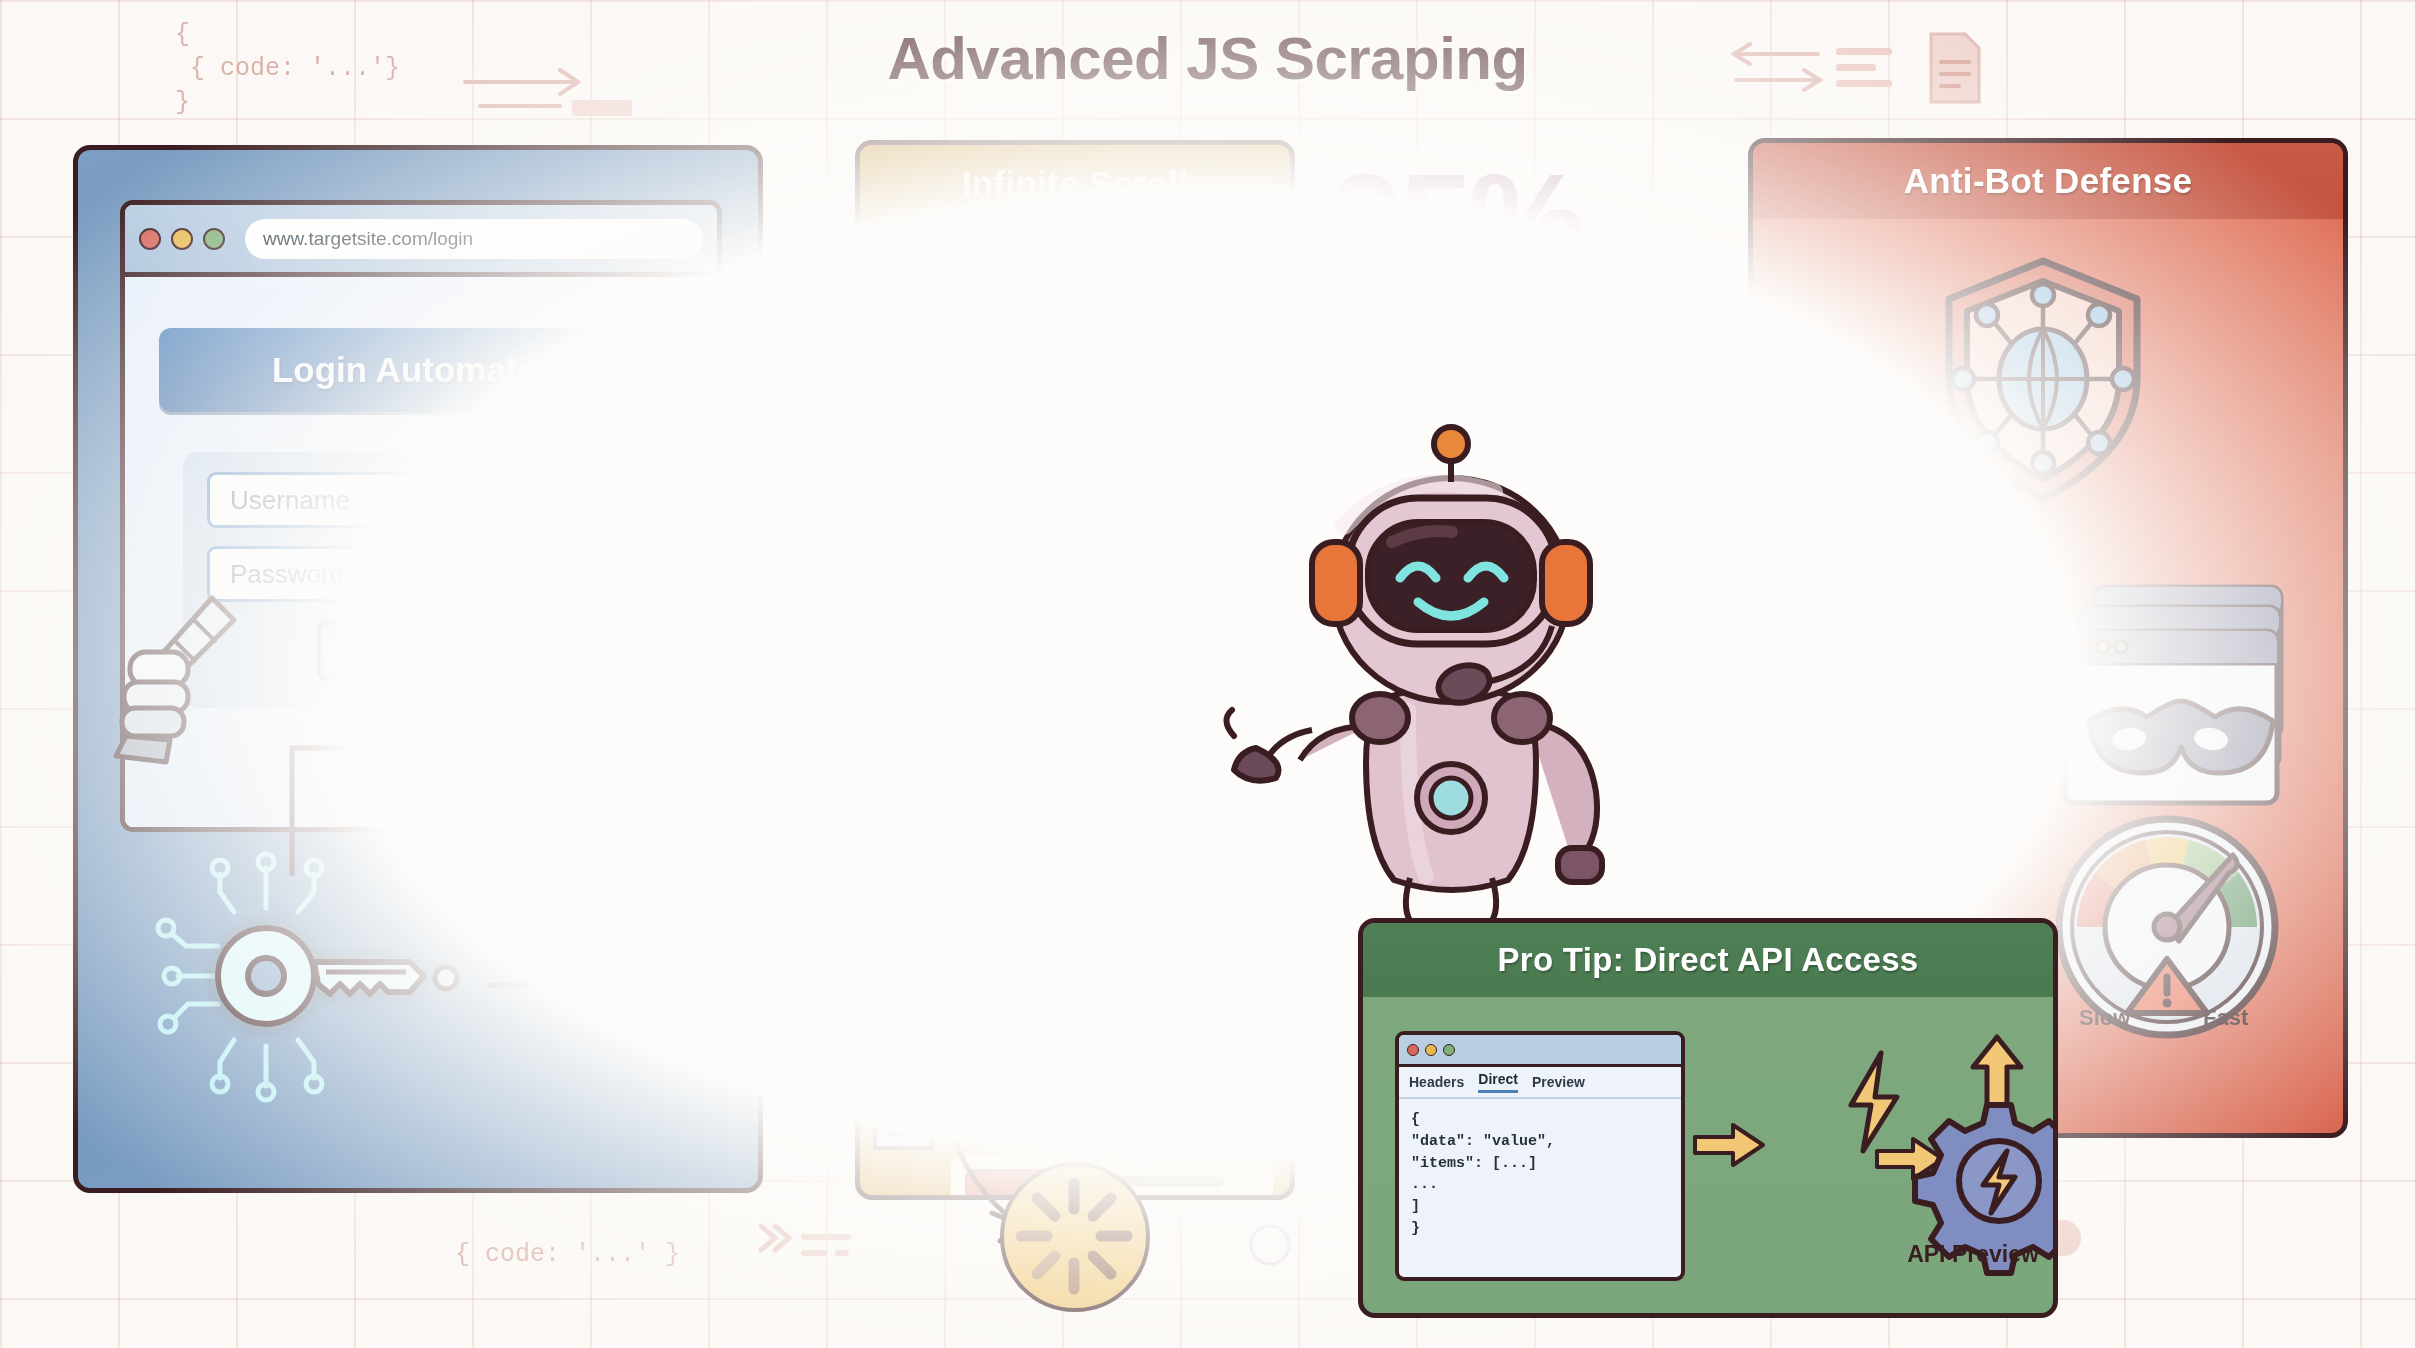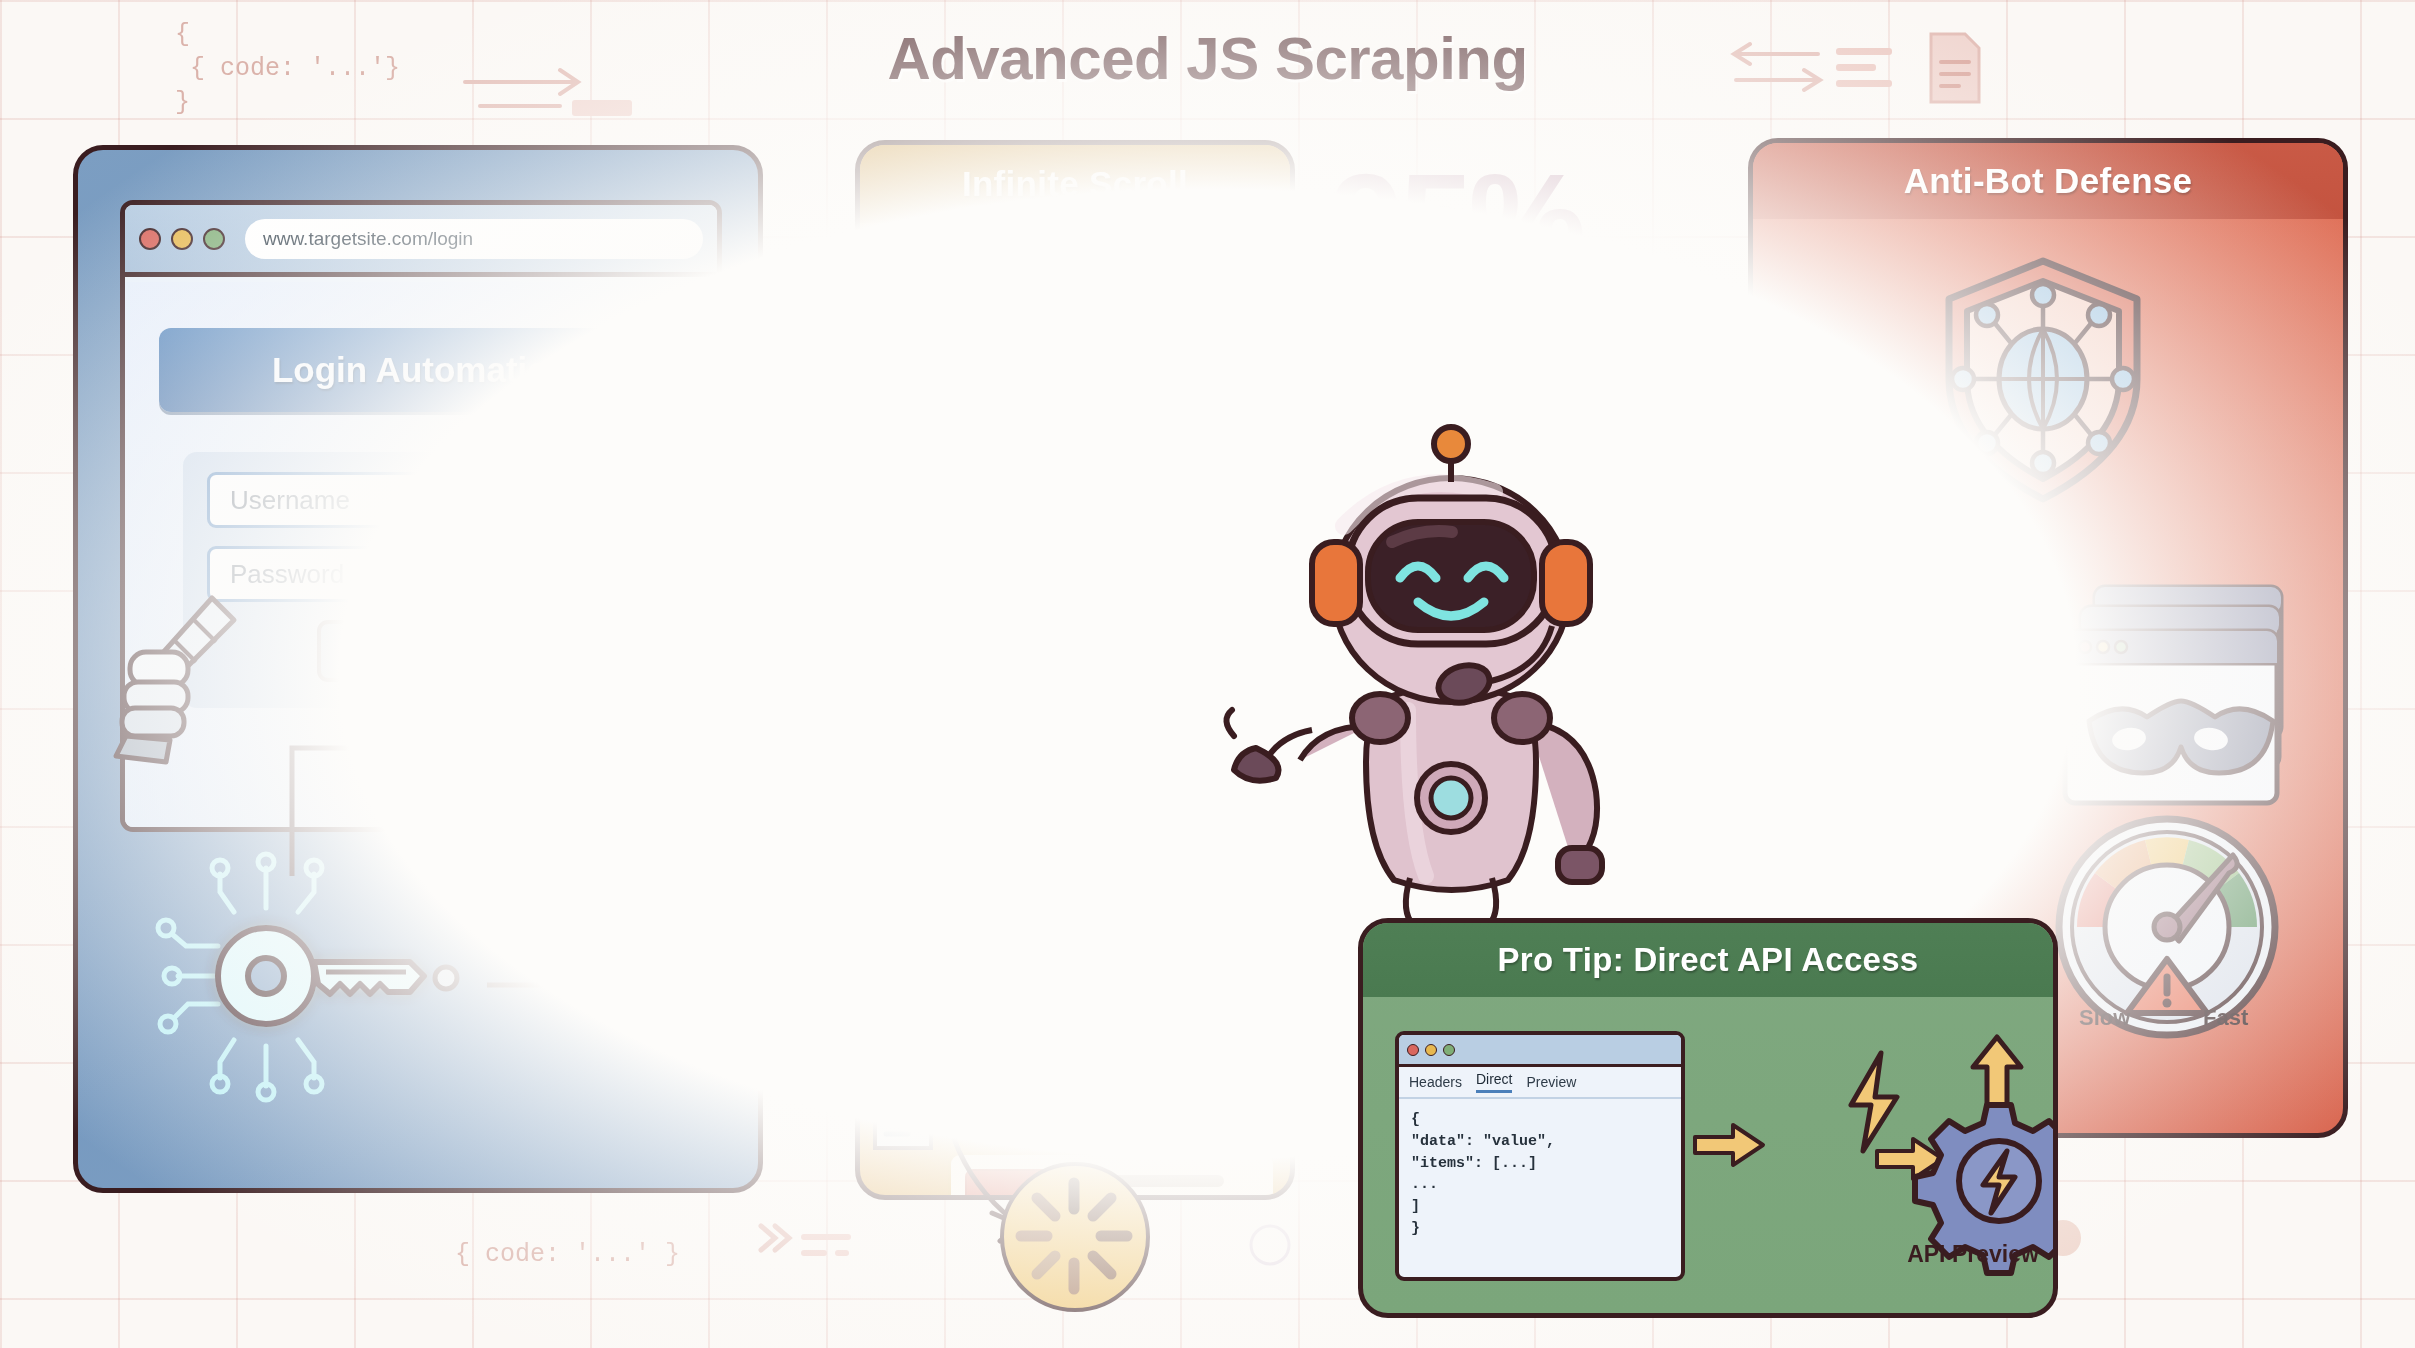--- a/index.html
+++ b/index.html
@@ -24,21 +24,21 @@
 
   
   .title {
     position: absolute; left: 0; right: 0; top: 24px;
     text-align: center; font-size: 60px; font-weight: bold;
     color: #4a2327; letter-spacing: -0.5px;
     text-shadow: 2px 3px 0 rgba(255,255,255,0.85);
   }
 
   
-  .panel { position:absolute; border: 5px solid #3a1d20; border-radius: 30px; overflow: hidden; }
+  .panel { position:absolute; border: 5px solid #3a1d20; border-radius: 17px; overflow: hidden; }
   .panel-head { font-weight: bold; color:#fff; text-align:center;
     text-shadow: 1px 2px 2px rgba(0,0,0,0.28); letter-spacing:.3px; }
 
   
   #login-panel { left:73px; top:145px; width:690px; height:1048px;
     background: linear-gradient(160deg,#7c9ec2 0%, #6e93bb 45%, #7fa0c4 100%); }
   #browser-window { position:absolute; left:42px; top:50px; width:602px; height:632px;
     border:5px solid #3a1d20; border-radius:13px; overflow:hidden; background:#e8f0fa; }
   #browser-chrome { height:72px; background:linear-gradient(180deg,#b9cee3,#a7c0da);
     border-bottom:5px solid #3a1d20; display:flex; align-items:center; padding:0 14px; gap:10px; }
@@ -101,21 +101,21 @@
   #protip-panel { left:1358px; top:918px; width:700px; height:400px;
     background: linear-gradient(180deg,#7fa87f 0%,#7ba67b 100%); z-index:8; }
   #protip-head { height:74px; background:linear-gradient(180deg,#4f7f55,#4a7a50);
     display:flex; align-items:center; justify-content:center; font-size:33px; }
   #devtools { position:absolute; left:32px; top:108px; width:290px; height:250px;
     border:4px solid #3a1d20; border-radius:9px; overflow:hidden; background:#eef3fa; }
   #dt-chrome { height:32px; background:#b9cee3; border-bottom:3px solid #3a1d20;
     display:flex; align-items:center; gap:6px; padding:0 8px; }
   .ddot{width:12px;height:12px;border-radius:50%;border:1.5px solid #3a1d20}
   #dt-tabs{ height:32px; display:flex; gap:14px; align-items:center; padding:0 10px;
-    font-size:14px; font-weight:normal; color:#2e3b48; border-bottom:2px solid #c2d2e4;}
+    font-size:14px; font-weight:bold; color:#2e3b48; border-bottom:2px solid #c2d2e4;}
   #dt-tabs span.active{ border-bottom:3px solid #4a7fba; padding-bottom:3px; color:#1d2935;}
   #dt-code{ padding:10px 12px; font-family:"Liberation Mono", monospace; font-size:15px;
     font-weight:bold; color:#26313c; line-height:1.45; }
   #json-doc { position:absolute; left:392px; top:140px; width:110px; height:130px;
     background:#f3e3c4; border:4px solid #3a1d20; border-radius:3px; }
   #json-doc .lbl{ font-size:22px; font-weight:bold; color:#3a1d20; text-align:center; margin-top:10px;}
   #api-label { position:absolute; left:520px; top:318px; width:180px; text-align:center;
     font-size:23px; font-weight:bold; color:#3a1d20; }
   .g-lab { position:absolute; bottom:28px; font-size:22px; font-weight:bold; color:#2c1a1c; }
 

